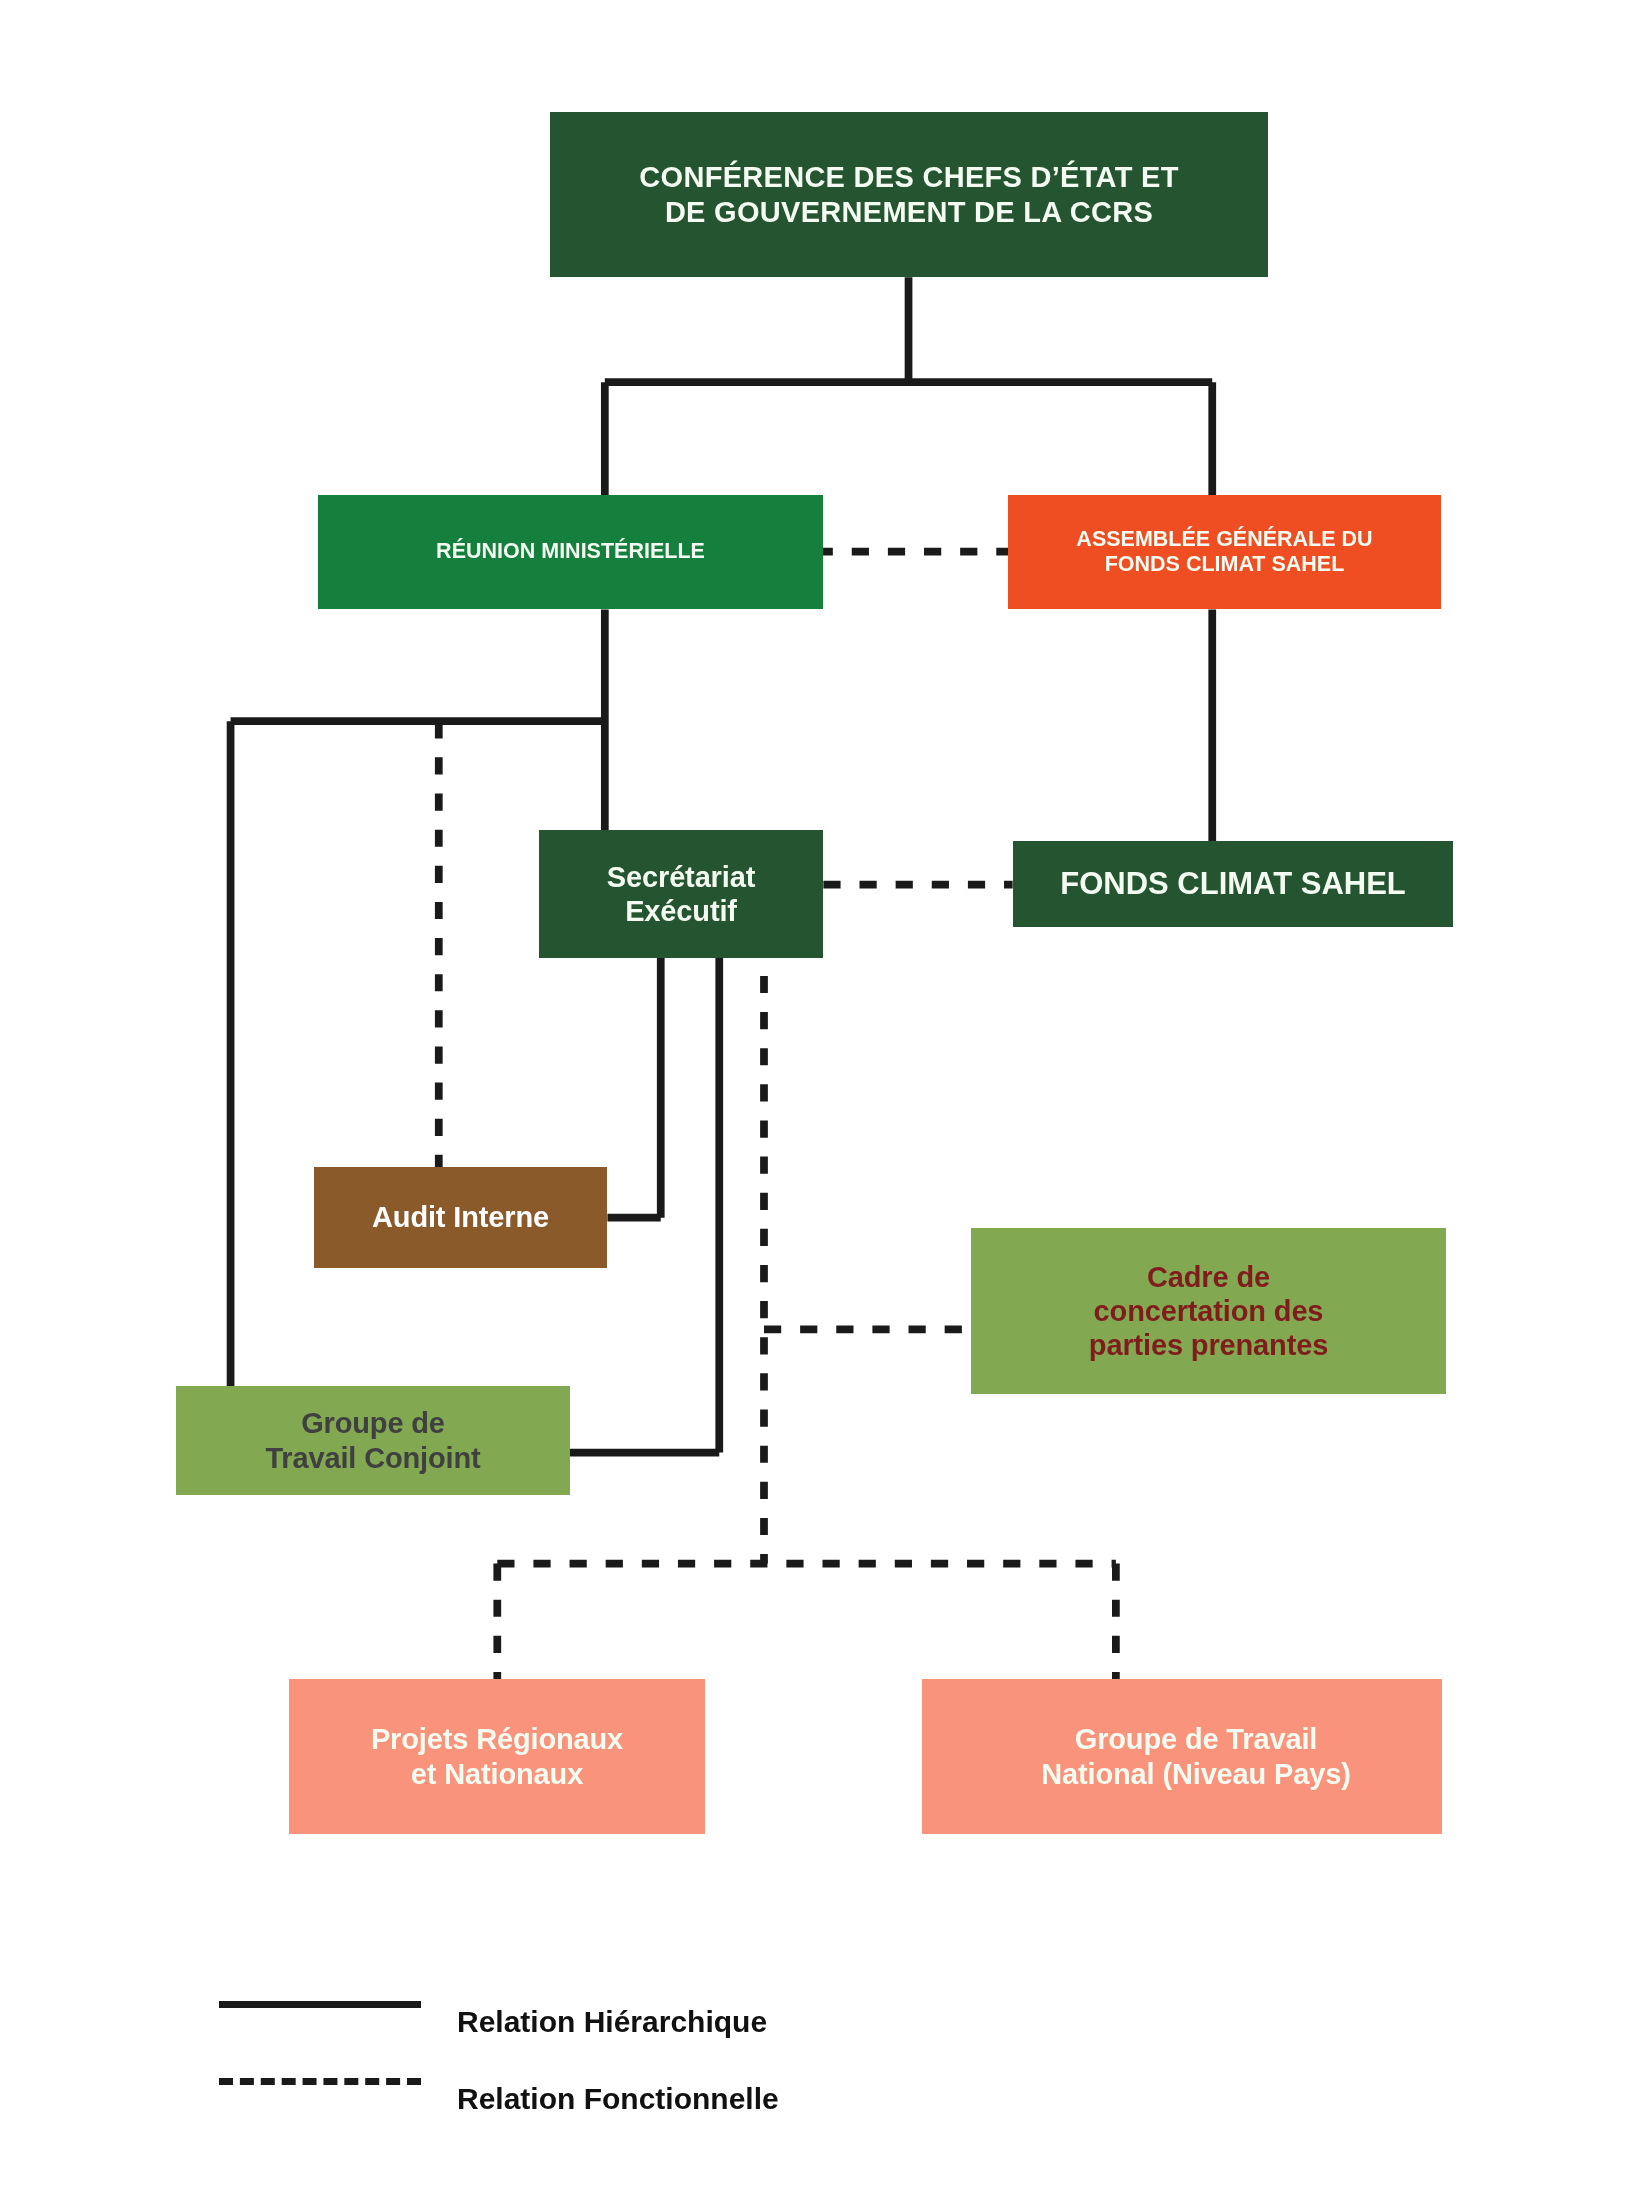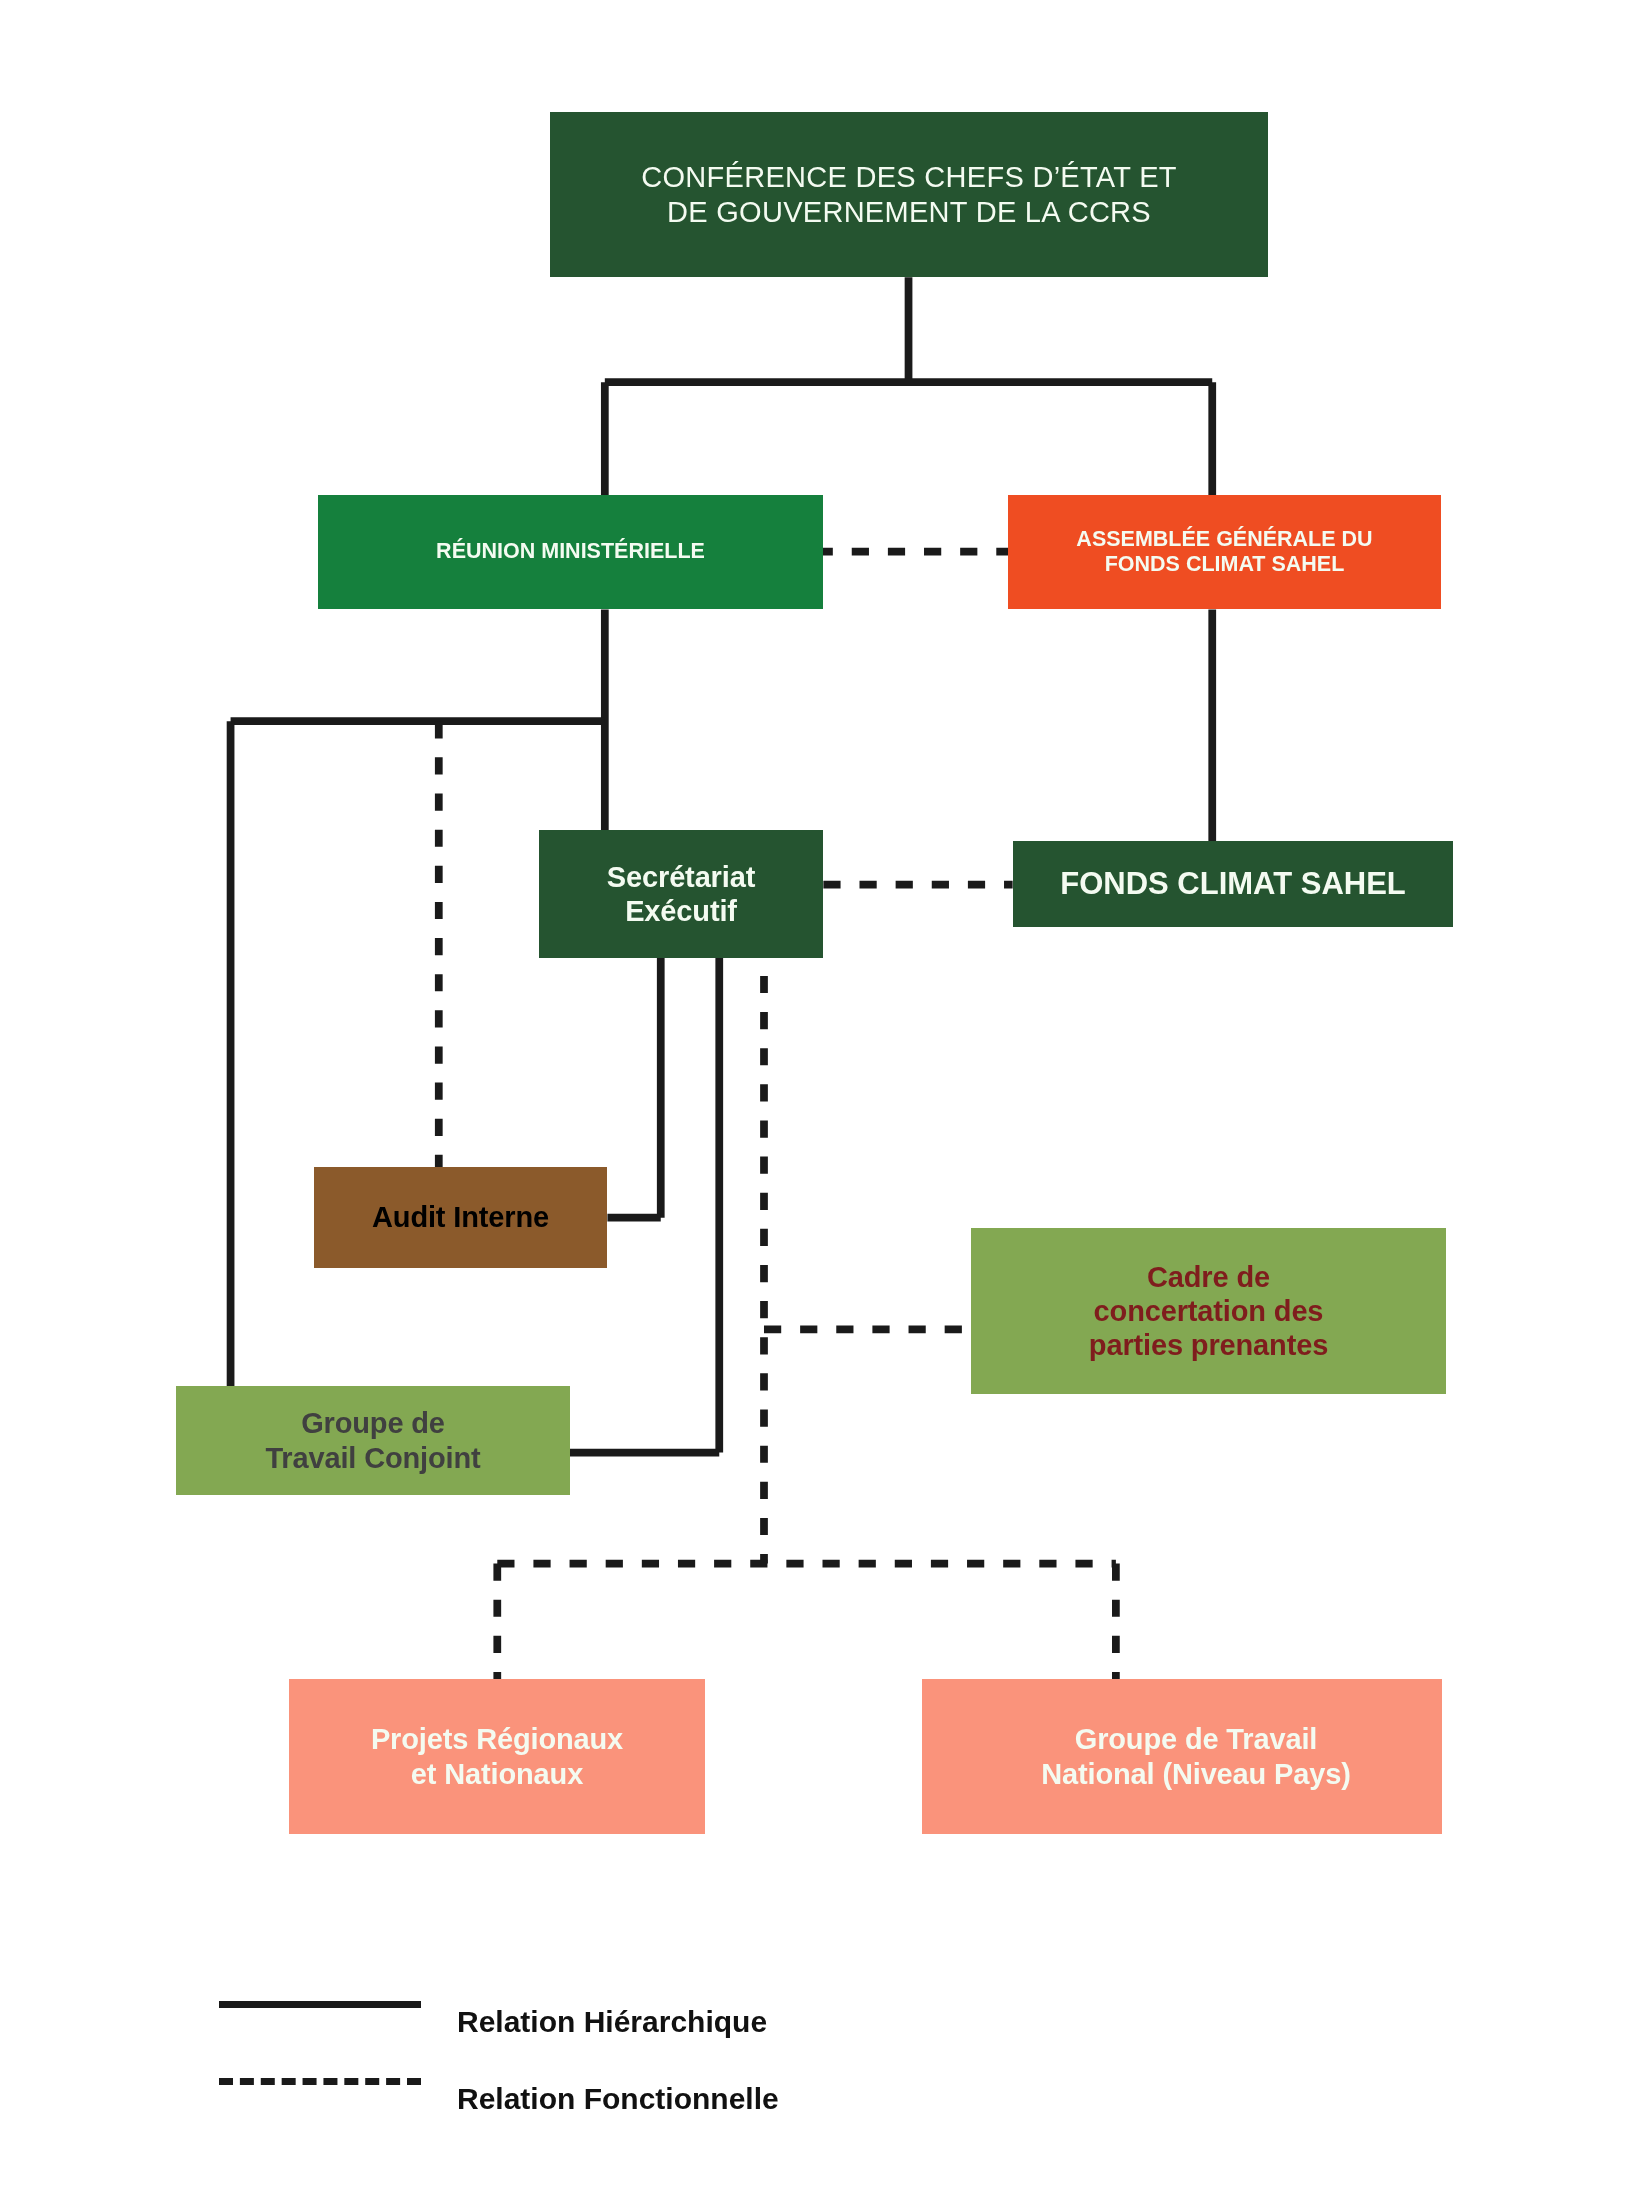--- a/index.html
+++ b/index.html
@@ -36,21 +36,21 @@
     z-index: 5;
     padding: 5.2px 12px;
     line-height: 1.18;
   }
   .node-label {
     display: block;
     white-space: pre-line;
   }
   .n-title .node-label {
     font-size: 29px;
-    font-weight: 400;
+    font-weight: 700;
     letter-spacing: 0.01em;
   }
   .n-sub .node-label {
     font-size: 21.5px;
     font-weight: 700;
   }
   .n-body .node-label {
     font-weight: 700;
     font-size: 29px;
     letter-spacing: -0.005em;
@@ -136,21 +136,21 @@
         <span class="node-label">ASSEMBLÉE GÉNÉRALE DU
 FONDS CLIMAT SAHEL</span>
       </div>
       <div class="node n-body" style="left: 539px; top: 830px; width: 284px; height: 128px; background: rgb(37, 84, 48); color: rgb(244, 251, 241);">
         <span class="node-label">Secrétariat
 Exécutif</span>
       </div>
       <div class="node n-body-lg" style="left: 1013px; top: 841px; width: 440px; height: 86px; background: rgb(37, 84, 48); color: rgb(244, 251, 241);">
         <span class="node-label">FONDS CLIMAT SAHEL</span>
       </div>
-      <div class="node n-body" style="left: 314px; top: 1167px; width: 293px; height: 101px; background: rgb(139, 90, 43); color: #000000;">
+      <div class="node n-body" style="left: 314px; top: 1167px; width: 293px; height: 101px; background: rgb(139, 90, 43); color: #ffffff;">
         <span class="node-label">Audit Interne</span>
       </div>
       <div class="node n-body" style="left: 971px; top: 1228px; width: 475px; height: 166px; background: rgb(131, 168, 82); color: #7f1d1d;">
         <span class="node-label">Cadre de
 concertation des
 parties prenantes</span>
       </div>
       <div class="node n-body" style="left: 176px; top: 1386px; width: 394px; height: 109px; background: rgb(131, 168, 82); color: #404040; text-align: center;">
         <span class="node-label">Groupe de
 Travail Conjoint</span>

